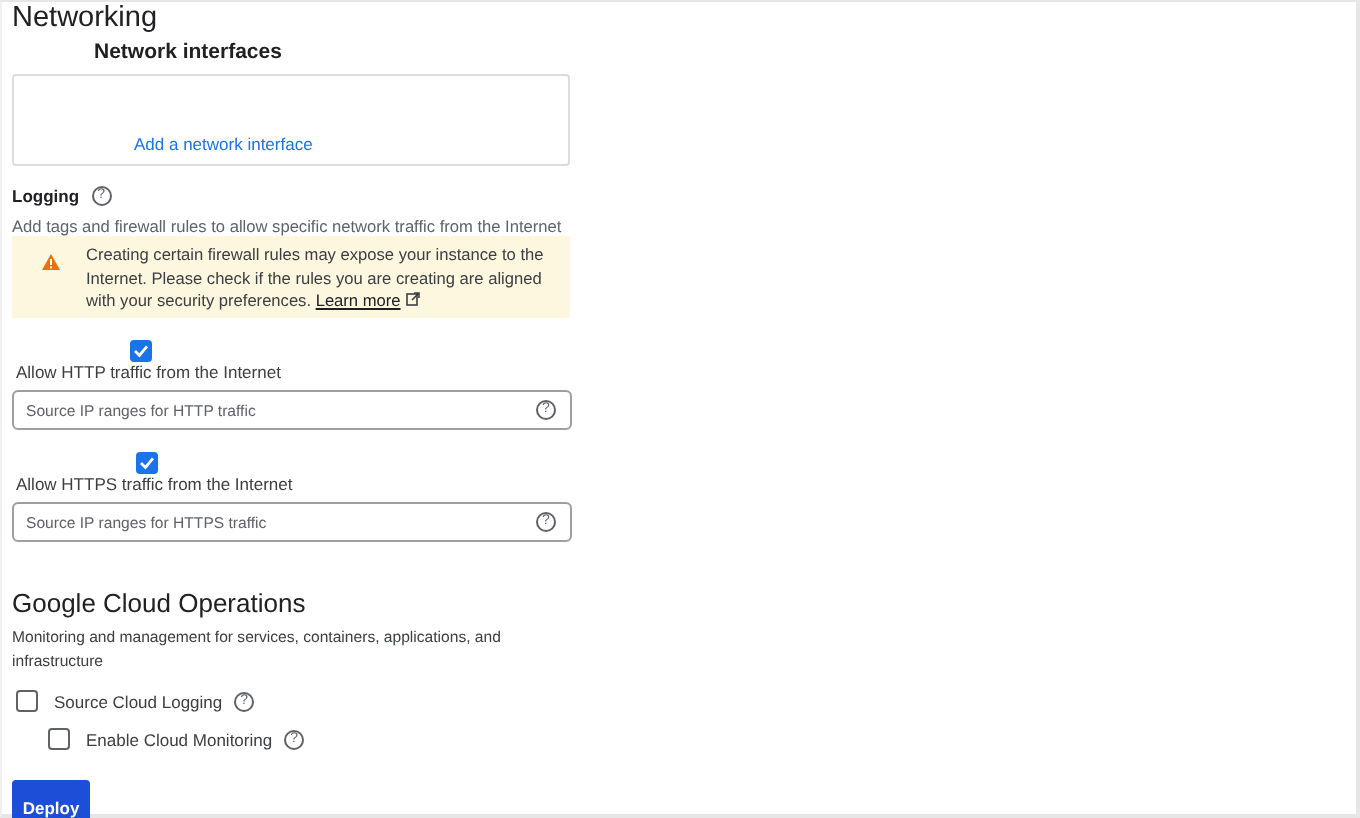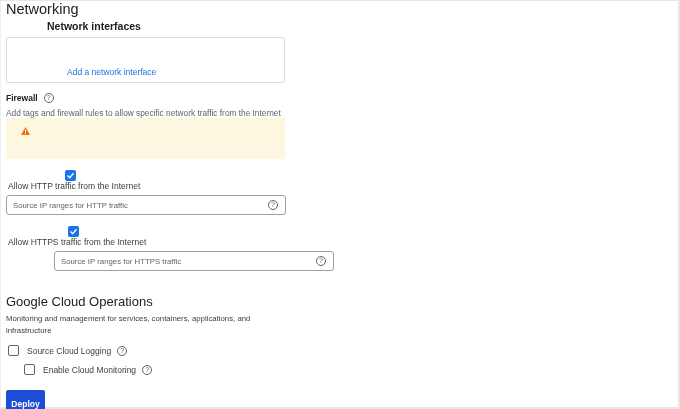--- a/index.html
+++ b/index.html
@@ -38,31 +38,39 @@
 <div class="frame"></div>
 
 <div class="abs h1">Networking</div>
 <div class="abs h2">Network interfaces</div>
 
 <div class="abs netbox">
   <div class="addlink">Add a network interface</div>
 </div>
 
 <div class="abs fwlabel">
-  <span>Firewall</span>
+  <span>Logging</span>
   <span class="help">?</span>
 </div>
 <div class="abs fwdesc">Add tags and firewall rules to allow specific network traffic from the Internet</div>
 
 <div class="abs warn">
   <svg class="warnicon" width="9" height="8" viewBox="0 0 9 8">
       <path d="M4.5 0 L9 8 L0 8 Z" fill="#e8710a"></path>
       <rect x="4" y="2.5" width="1" height="3" fill="#fff"></rect>
       <rect x="4" y="6.2" width="1" height="1" fill="#fff"></rect>
     </svg>
+  <div class="warntext">
+    <span>Creating certain firewall rules may expose your instance to the Internet. Please check if the rules you are creating are aligned with your security preferences.</span>
+    <span class="learn">Learn more</span>
+    <svg width="7" height="7" viewBox="0 0 7 7">
+        <rect x="0.5" y="1" width="5" height="5.5" fill="none" stroke="#3c4043" stroke-width="0.8"></rect>
+        <path d="M3 4 L6.5 0.5 M4 0.5 H6.5 V3" fill="none" stroke="#3c4043" stroke-width="0.8"></path>
+      </svg>
+  </div>
 </div>
 
 <div class="abs cbrow" style="left:8px; top:170px;flex-direction:column;">
   <span class="cb checked">
     <svg width="9" height="9" viewBox="0 0 9 9">
         <path d="M1.5 4.5 L3.7 6.7 L7.5 2.2" fill="none" stroke="#fff" stroke-width="1.4"></path>
       </svg>
   </span>
   <span>Allow HTTP traffic from the Internet</span>
 </div>
@@ -72,21 +80,21 @@
 </div>
 
 <div class="abs cbrow" style="left:8px; top:226px;flex-direction:column;">
   <span class="cb checked">
     <svg width="9" height="9" viewBox="0 0 9 9">
         <path d="M1.5 4.5 L3.7 6.7 L7.5 2.2" fill="none" stroke="#fff" stroke-width="1.4"></path>
       </svg>
   </span>
   <span>Allow HTTPS traffic from the Internet</span>
 </div>
-<div class="abs input" style="top:251px;margin-left:48px;">
+<div class="abs input" style="top:251px;">
   <span class="ph">Source IP ranges for HTTPS traffic</span>
   <span class="help" style="margin-left:0;">?</span>
 </div>
 
 <div class="abs h3">Google Cloud Operations</div>
 <div class="abs opsdesc">Monitoring and management for services, containers, applications, and infrastructure</div>
 
 <div class="abs cbrow" style="left:8px; top:345px;">
   <span class="cb unchecked"></span>
   <span>Source Cloud Logging</span>

